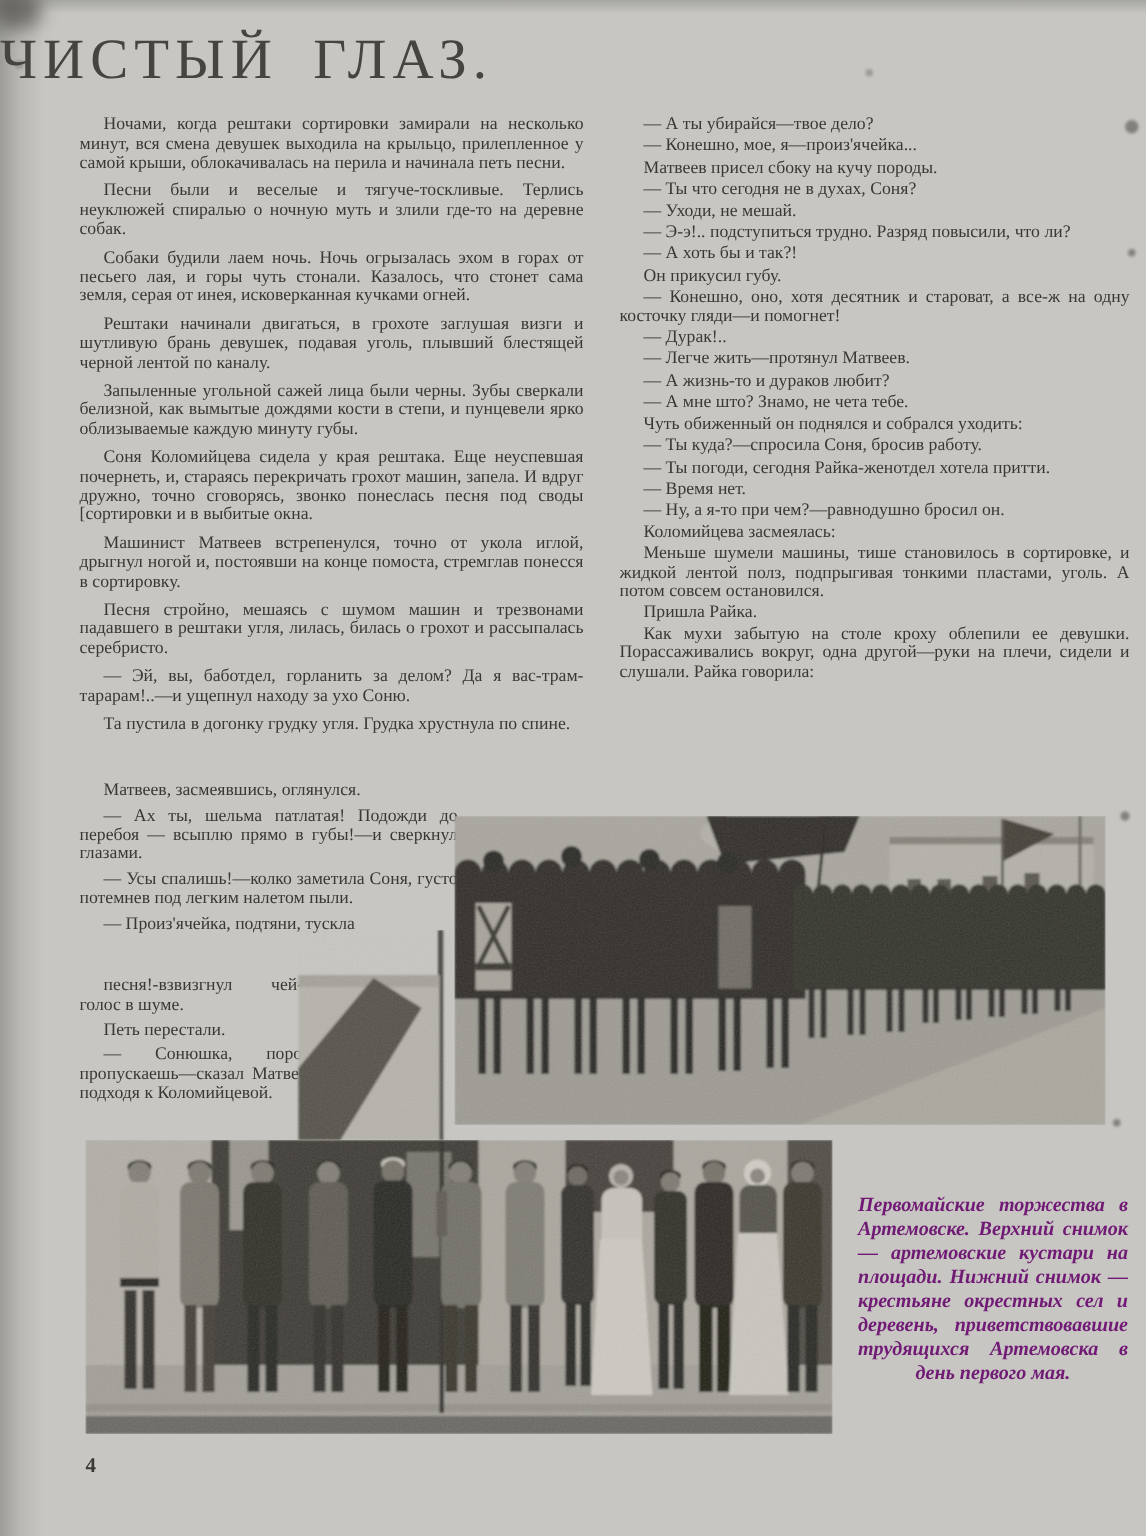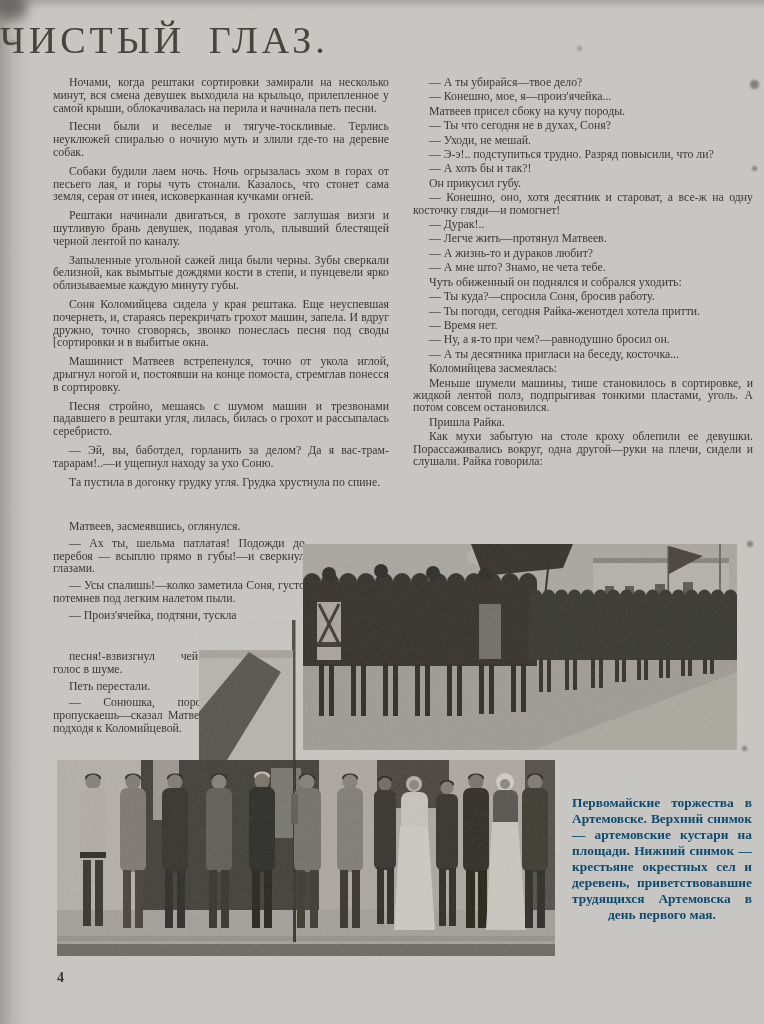--- a/index.html
+++ b/index.html
@@ -33,22 +33,22 @@
   .col-left-mid .para{margin:0 0 4px;}
   .col-left-narrow .para{margin:0 0 4px;}
 
   .photo{position:absolute;margin:0;padding:0;line-height:0;}
   .photo-top{left:303px;top:544px;width:434px;height:206px;}
   .photo-flag{left:197px;top:620px;width:106px;height:140px;}
   .photo-bottom{left:57px;top:760px;width:498px;height:196px;}
   .photo svg{display:block;}
 
   .caption{position:absolute;left:572px;top:795px;width:180px;
-    font-size:13.4px;line-height:16px;font-weight:bold;color:#0c4a6e;
-    text-align:justify;text-align-last:center;}
+    font-size:13.4px;line-height:16px;font-weight:bold;color:#701a75;
+    text-align:justify;text-align-last:center;font-style:italic;}
   .page-number{position:absolute;left:57px;top:970px;font-size:14px;font-weight:bold;color:#3b3a36;}
 </style>
 </head>
 <body>
 
 <div class="page">
 
   <div class="edge-left"></div>
   <div class="edge-top"></div>
   <div class="corner-tl"></div>
@@ -86,21 +86,20 @@
       <p class="para">— Конешно, оно, хотя десятник и староват, а все-ж на одну косточку гляди—и помогнет!</p>
       <p class="para">— Дурак!..</p>
       <p class="para">— Легче жить—протянул Матвеев.</p>
       <p class="para">— А жизнь-то и дураков любит?</p>
       <p class="para">— А мне што? Знамо, не чета тебе.</p>
       <p class="para">Чуть обиженный он поднялся и собрался уходить:</p>
       <p class="para">— Ты куда?—спросила Соня, бросив работу.</p>
       <p class="para">— Ты погоди, сегодня Райка-женотдел хотела притти.</p>
       <p class="para">— Время нет.</p>
       <p class="para">— Ну, а я-то при чем?—равнодушно бросил он.</p>
-      <p class="para">— А ты десятника пригласи на беседу, косточка...</p>
       <p class="para">Коломийцева засмеялась:</p>
       <p class="para">Меньше шумели машины, тише становилось в сортировке, и жидкой лентой полз, подпрыгивая тонкими пластами, уголь. А потом совсем остановился.</p>
       <p class="para">Пришла Райка.</p>
       <p class="para">Как мухи забытую на столе кроху облепили ее девушки. Порассаживались вокруг, одна другой—руки на плечи, сидели и слушали. Райка говорила:</p>
     </div>
 
   <div class="col col-left-mid">
       <p class="para">Матвеев, засмеявшись, оглянулся.</p>
       <p class="para">— Ах ты, шельма патлатая! Подожди до перебоя — всыплю прямо в губы!—и сверкнул глазами.</p>
       <p class="para">— Усы спалишь!—колко заметила Соня, густо потемнев под легким налетом пыли.</p>

